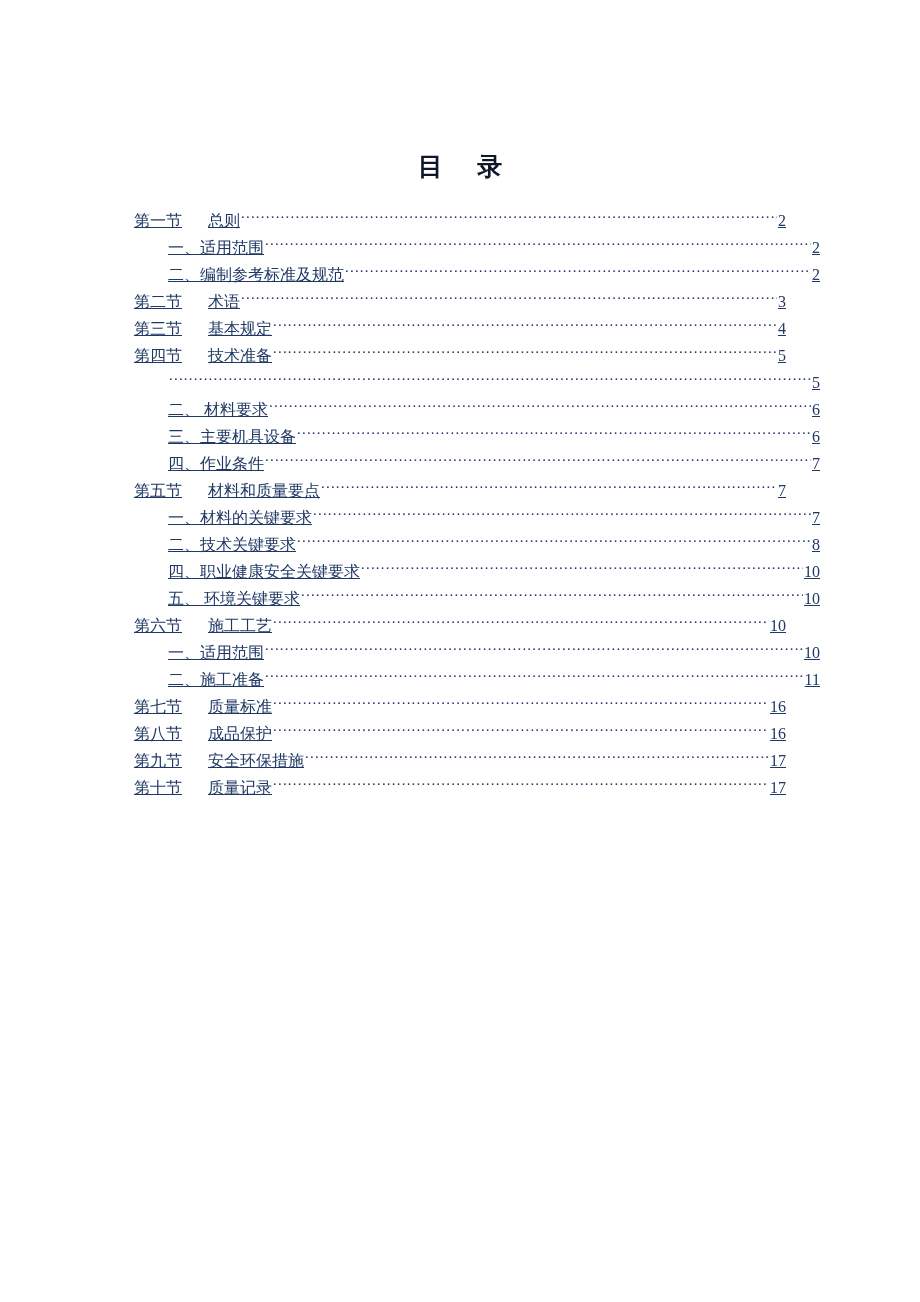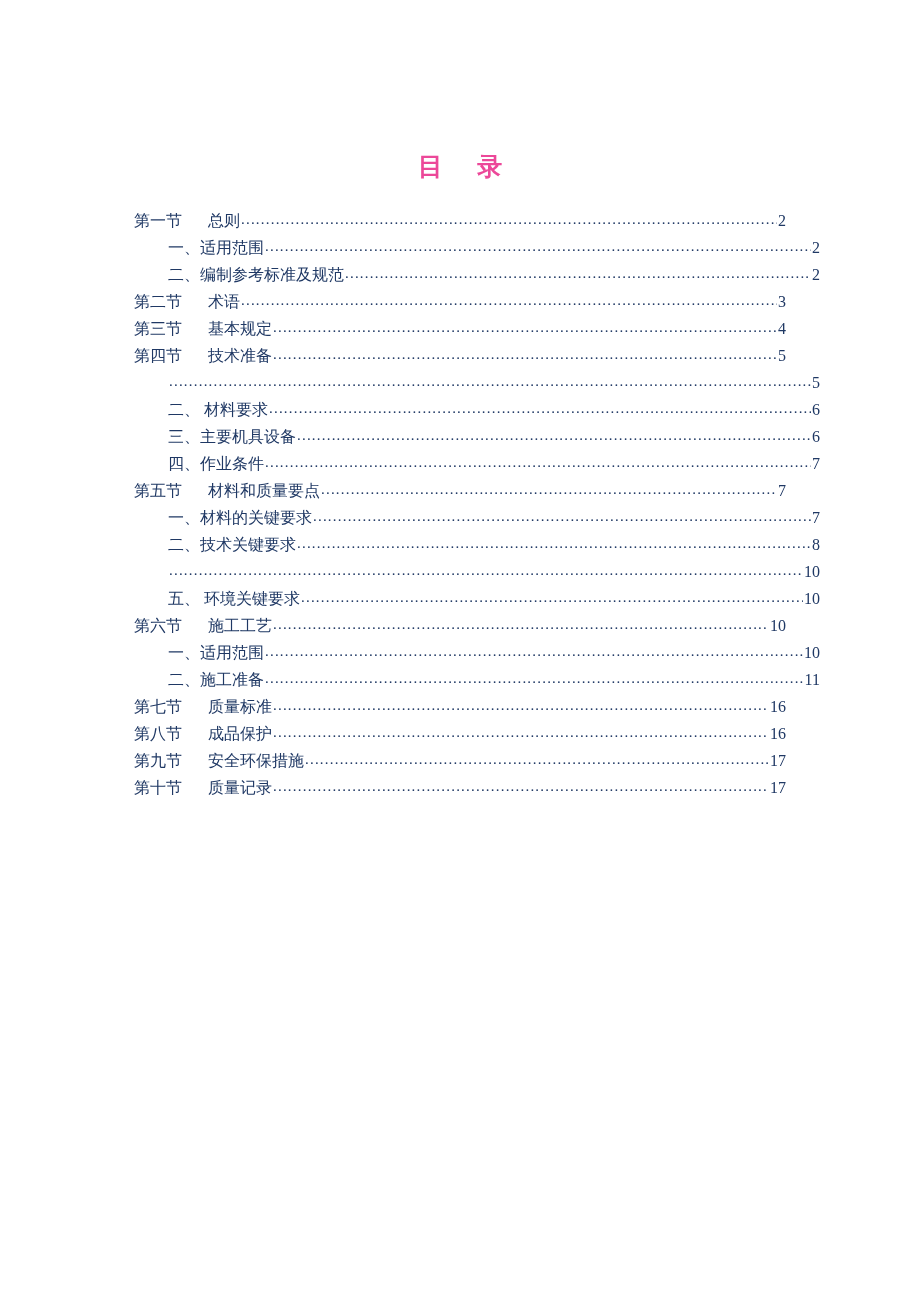--- a/index.html
+++ b/index.html
@@ -22,41 +22,42 @@
     background: #ffffff;
   }
   .toc-wrap {
     position: absolute;
     left: 134px;
     top: 150px;
     width: 652px;
   }
   .toc-title {
     text-align: center;
-    color: #ec4899;
+    color: #0f172a;
     font-family: "Liberation Serif", serif;
     font-size: 25px;
     font-weight: bold;
     letter-spacing: 14px;
     margin: 0 0 24px 0;
     padding-left: 14px;
   }
   .toc-list {
     list-style: none;
     margin: 0;
     padding: 0;
   }
   .toc-row {
     display: flex;
-    align-items: flex-end;
+    align-items: center;
     width: 100%;
     color: #1f3864;
     font-size: 15.5px;
     line-height: 27px;
     white-space: nowrap;
+    text-decoration: underline;
   }
   .toc-row.lvl1 {
     padding-left: 0px;
     font-size: 16px;
   }
   .toc-row.lvl2 {
     padding-left: 34px;
     font-size: 16px;
   }
   .toc-label {
@@ -162,20 +163,21 @@
           <span class="toc-label">一、材料的关键要求</span>
           <span class="toc-dots"></span>
           <span class="toc-page">7</span>
         </li>
         <li class="toc-row lvl2">
           <span class="toc-label">二、技术关键要求</span>
           <span class="toc-dots"></span>
           <span class="toc-page">8</span>
         </li>
         <li class="toc-row lvl2">
+          <span class="toc-label">四、职业健康安全关键要求</span>
           <span class="toc-dots"></span>
           <span class="toc-page">10</span>
         </li>
         <li class="toc-row lvl2">
           <span class="toc-label">五、  环境关键要求</span>
           <span class="toc-dots"></span>
           <span class="toc-page">10</span>
         </li>
         <li class="toc-row lvl1">
           <span class="toc-label toc-num-col">第六节</span>

